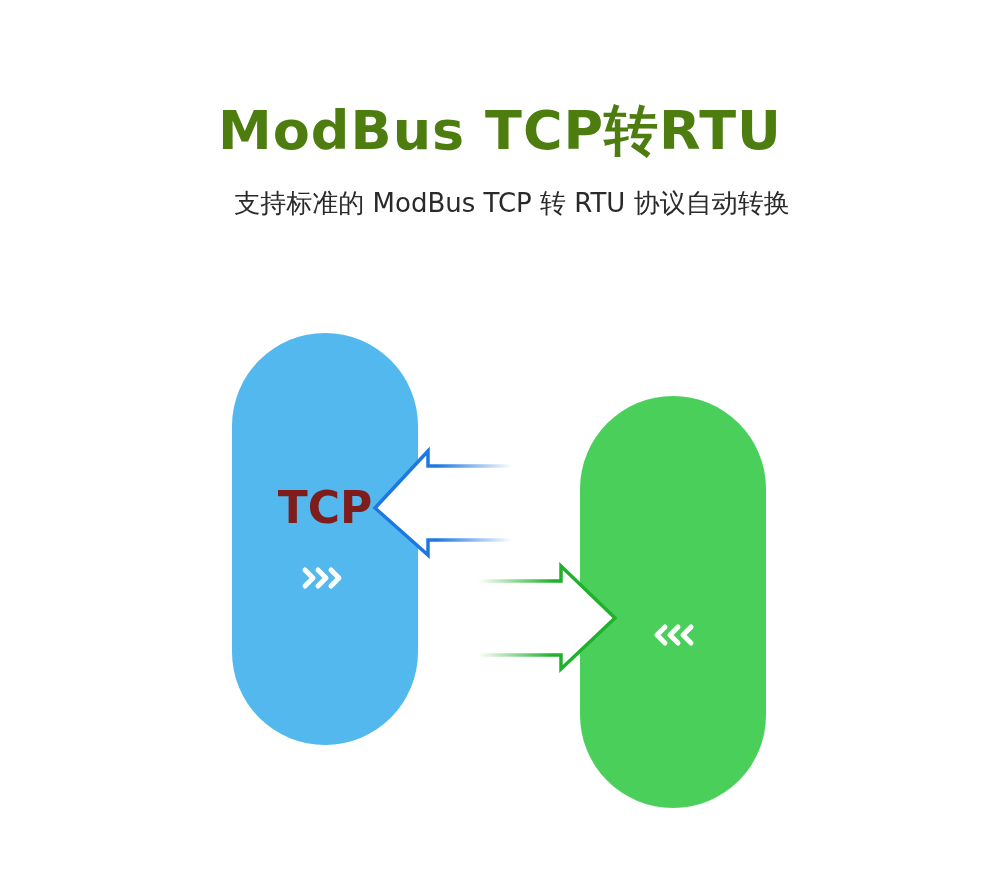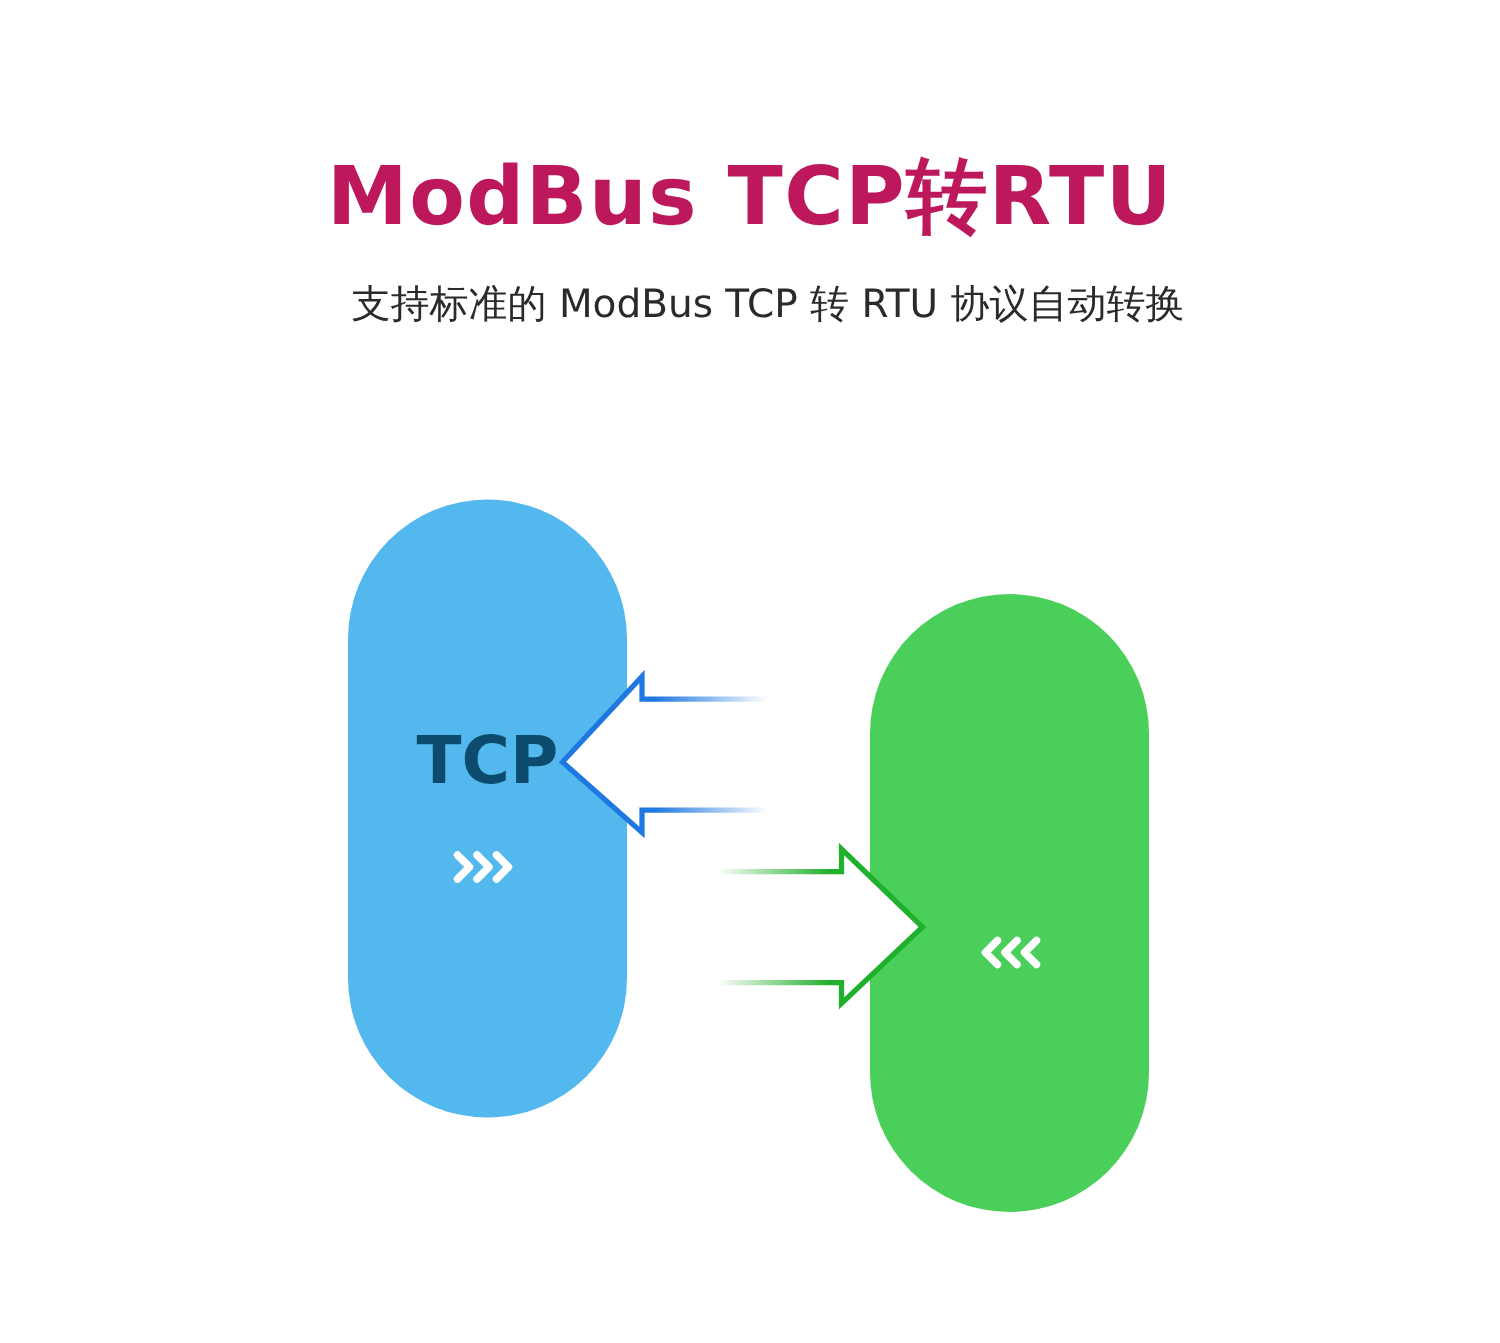--- a/index.html
+++ b/index.html
@@ -1,22 +1,22 @@
 <!DOCTYPE html>
 <html><head>
 <meta charset="utf-8">
 <style>
   html, body { margin:0; padding:0; background:#ffffff; }
   body { width:1000px; height:895px; position:relative; overflow:hidden; font-family:"DejaVu Sans","Liberation Sans",sans-serif; }
-  .title { position:absolute; left:0; width:1000px; top:96px; text-align:center; font-size:54px; font-weight:bold; color:#be185d; letter-spacing:1px; line-height:70px; }
+  .title { position:absolute; left:0; width:1000px; top:96px; text-align:center; font-size:54px; font-weight:bold; color:#4d7c0f; letter-spacing:1px; line-height:70px; }
   .subtitle { position:absolute; left:12px; width:1000px; top:184px; text-align:center; font-size:26px; color:#2a2a2a; line-height:38px; }
   .pill { position:absolute; width:186px; border-radius:93px; }
   .pill-tcp { left:232px; top:333px; height:412px; }
   .pill-rtu { left:580px; top:396px; height:412px; }
-  .pill-label { position:absolute; left:0; width:100%; text-align:center; color:#0c4a6e; font-weight:bold; font-size:44px; line-height:50px; }
+  .pill-label { position:absolute; left:0; width:100%; text-align:center; color:#7f1d1d; font-weight:bold; font-size:44px; line-height:50px; }
   .chev { position:absolute; left:0; width:100%; text-align:center; }
   svg.arrows { position:absolute; left:0; top:0; }
 </style>
 </head>
 <body>
 
 <div class="title">ModBus TCP转RTU</div>
 <div class="subtitle">支持标准的 ModBus TCP 转 RTU 协议自动转换</div>
 
 <div class="pill pill-tcp" style="background:#53b8ee;">

